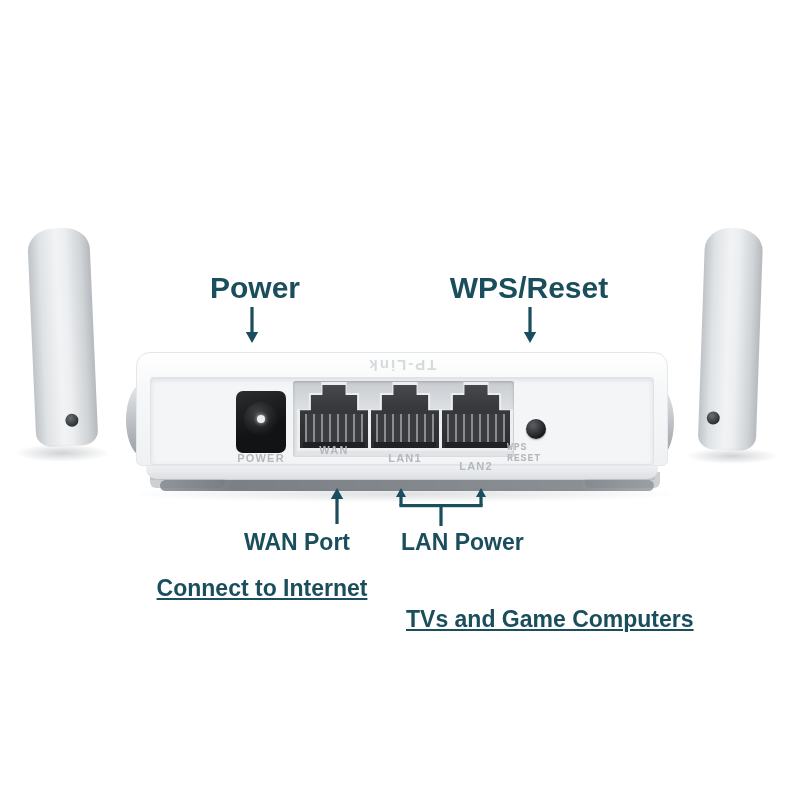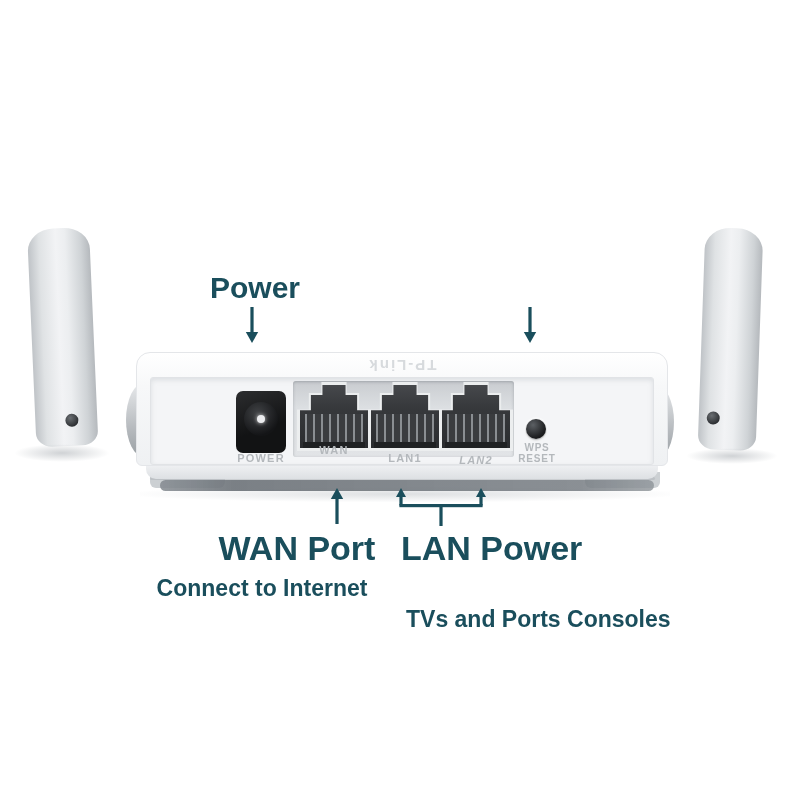--- a/index.html
+++ b/index.html
@@ -2,22 +2,22 @@
 <html><head>
 <meta charset="utf-8">
 <style>
   html,body{margin:0;padding:0;background:#fff;}
   .stage{position:relative;width:800px;height:800px;background:#ffffff;overflow:hidden;
          font-family:"Liberation Sans",sans-serif;}
 
   
   .ann{position:absolute;color:#1a4e5c;font-weight:bold;line-height:1.1;}
   .ann-top{font-size:30px;text-align:center;}
-  .ann-title{font-size:34px;}
-  .ann-sub{font-size:23px;}
+  .ann-title{font-size:23px;}
+  .ann-sub{font-size:23px;text-decoration:underline;}
   .arrow-svg{position:absolute;}
 
   
   .antenna{position:absolute;background:linear-gradient(90deg,#bfc3c7 0%,#dfe2e4 18%,#f2f3f5 45%,#eceef0 60%,#cfd3d6 85%,#b5b9bd 100%);
            border-radius:26px 26px 16px 16px / 22px 22px 14px 14px;}
   .antenna-hole{position:absolute;width:13px;height:13px;border-radius:50%;
                 background:radial-gradient(circle at 38% 32%,#6a6e72,#2e3134 70%);}
   .ant-shadow{position:absolute;border-radius:50%;
               background:radial-gradient(ellipse at center,rgba(150,156,162,.45),rgba(150,156,162,0) 70%);}
 
@@ -33,21 +33,21 @@
                border:1px solid #e4e6e9;border-radius:14px 14px 6px 6px;}
   .brand{position:absolute;left:0;right:0;top:1px;height:20px;text-align:center;
          transform:rotate(180deg);font-size:15px;font-weight:bold;letter-spacing:2px;
          color:#d7dadd;}
   .face{position:absolute;left:13px;top:24px;width:502px;height:86px;
         background:#f4f5f7;border:1px solid #e1e3e6;border-radius:3px;
         box-shadow:inset 0 2px 5px rgba(175,180,186,.35);}
   .dev-label{position:absolute;color:#b4b8bc;font-size:11px;font-weight:bold;
              letter-spacing:1.2px;text-align:center;width:60px;}
   .dev-label-sm{position:absolute;color:#b4b8bc;font-size:10px;font-weight:bold;
-             letter-spacing:.8px;text-align:center;width:60px;}
+             letter-spacing:.8px;width:60px;font-family:Liberation Mono, monospace;}
 
   .power-jack{position:absolute;left:85px;top:13px;width:50px;height:62px;border-radius:7px;
               background:linear-gradient(160deg,#2c2d2f,#121314 60%);}
   .jack-circle{position:absolute;left:8px;top:11px;width:34px;height:34px;border-radius:50%;
                background:radial-gradient(circle at 40% 33%,#404245,#141517 72%);}
   .jack-pin{position:absolute;left:13px;top:13px;width:8px;height:8px;border-radius:50%;
             background:#ebecee;box-shadow:0 0 4px rgba(255,255,255,.8);}
 
   .port-panel{position:absolute;left:142px;top:3px;width:221px;height:76px;border-radius:3px;
               background:linear-gradient(180deg,#c9ccd0,#dcdfe2 35%,#e2e4e7 100%);
@@ -136,29 +136,30 @@
           <div class="port-frame rj45"></div>
           <div class="port-cavity rj45">
             <div class="port-pins"></div>
             <div class="port-pins-base"></div>
           </div>
         </div>
       </div>
 
       <div class="dev-label" style="left:153px;top:66px;">WAN</div>
       <div class="dev-label" style="left:224px;top:74px;">LAN1</div>
-      <div class="dev-label" style="left:295px;top:76px;font-style:italic;">LAN2</div>
+      <div class="dev-label" style="left:295px;top:82px;">LAN2</div>
 
       <div class="wps-button"></div>
       <div class="dev-label-sm" style="left:356px;top:64px;">WPS</div>
       <div class="dev-label-sm" style="left:356px;top:75px;">RESET</div>
     </div>
   </div>
 
   <div class="ann ann-top" style="left:180px;top:271px;width:150px;">Power</div>
+  <div class="ann ann-top" style="left:429px;top:271px;width:200px;">WPS/Reset</div>
 
   <svg class="arrow-svg" style="left:245px;top:306px;" width="14" height="38" viewBox="0 0 14 38">
     <rect x="5.4" y="1" width="3.2" height="27" fill="#1a4e5c"></rect>
     <polygon points="7,37 0.8,26 13.2,26" fill="#1a4e5c"></polygon>
   </svg>
   <svg class="arrow-svg" style="left:523px;top:306px;" width="14" height="38" viewBox="0 0 14 38">
     <rect x="5.4" y="1" width="3.2" height="27" fill="#1a4e5c"></rect>
     <polygon points="7,37 0.8,26 13.2,26" fill="#1a4e5c"></polygon>
   </svg>
 
@@ -172,15 +173,15 @@
     <polygon points="85,1 80,10 90,10" fill="#1a4e5c"></polygon>
     <rect x="83.4" y="8.5" width="3.2" height="10" fill="#1a4e5c"></rect>
     <rect x="3.4" y="17" width="83.2" height="3.2" fill="#1a4e5c"></rect>
     <rect x="43.4" y="19" width="3.2" height="20" fill="#1a4e5c"></rect>
   </svg>
 
   <div class="ann ann-title" style="left:197px;top:530px;width:200px;text-align:center;">WAN Port</div>
   <div class="ann ann-sub" style="left:147px;top:576px;width:230px;text-align:center;">Connect to Internet</div>
 
   <div class="ann ann-title" style="left:401px;top:530px;">LAN Power</div>
-  <div class="ann ann-sub" style="left:406px;top:607px;">TVs and Ports Consoles</div>
+  <div class="ann ann-sub" style="left:406px;top:607px;">TVs and Game Computers</div>
 
 </div>
 
 </body></html>

